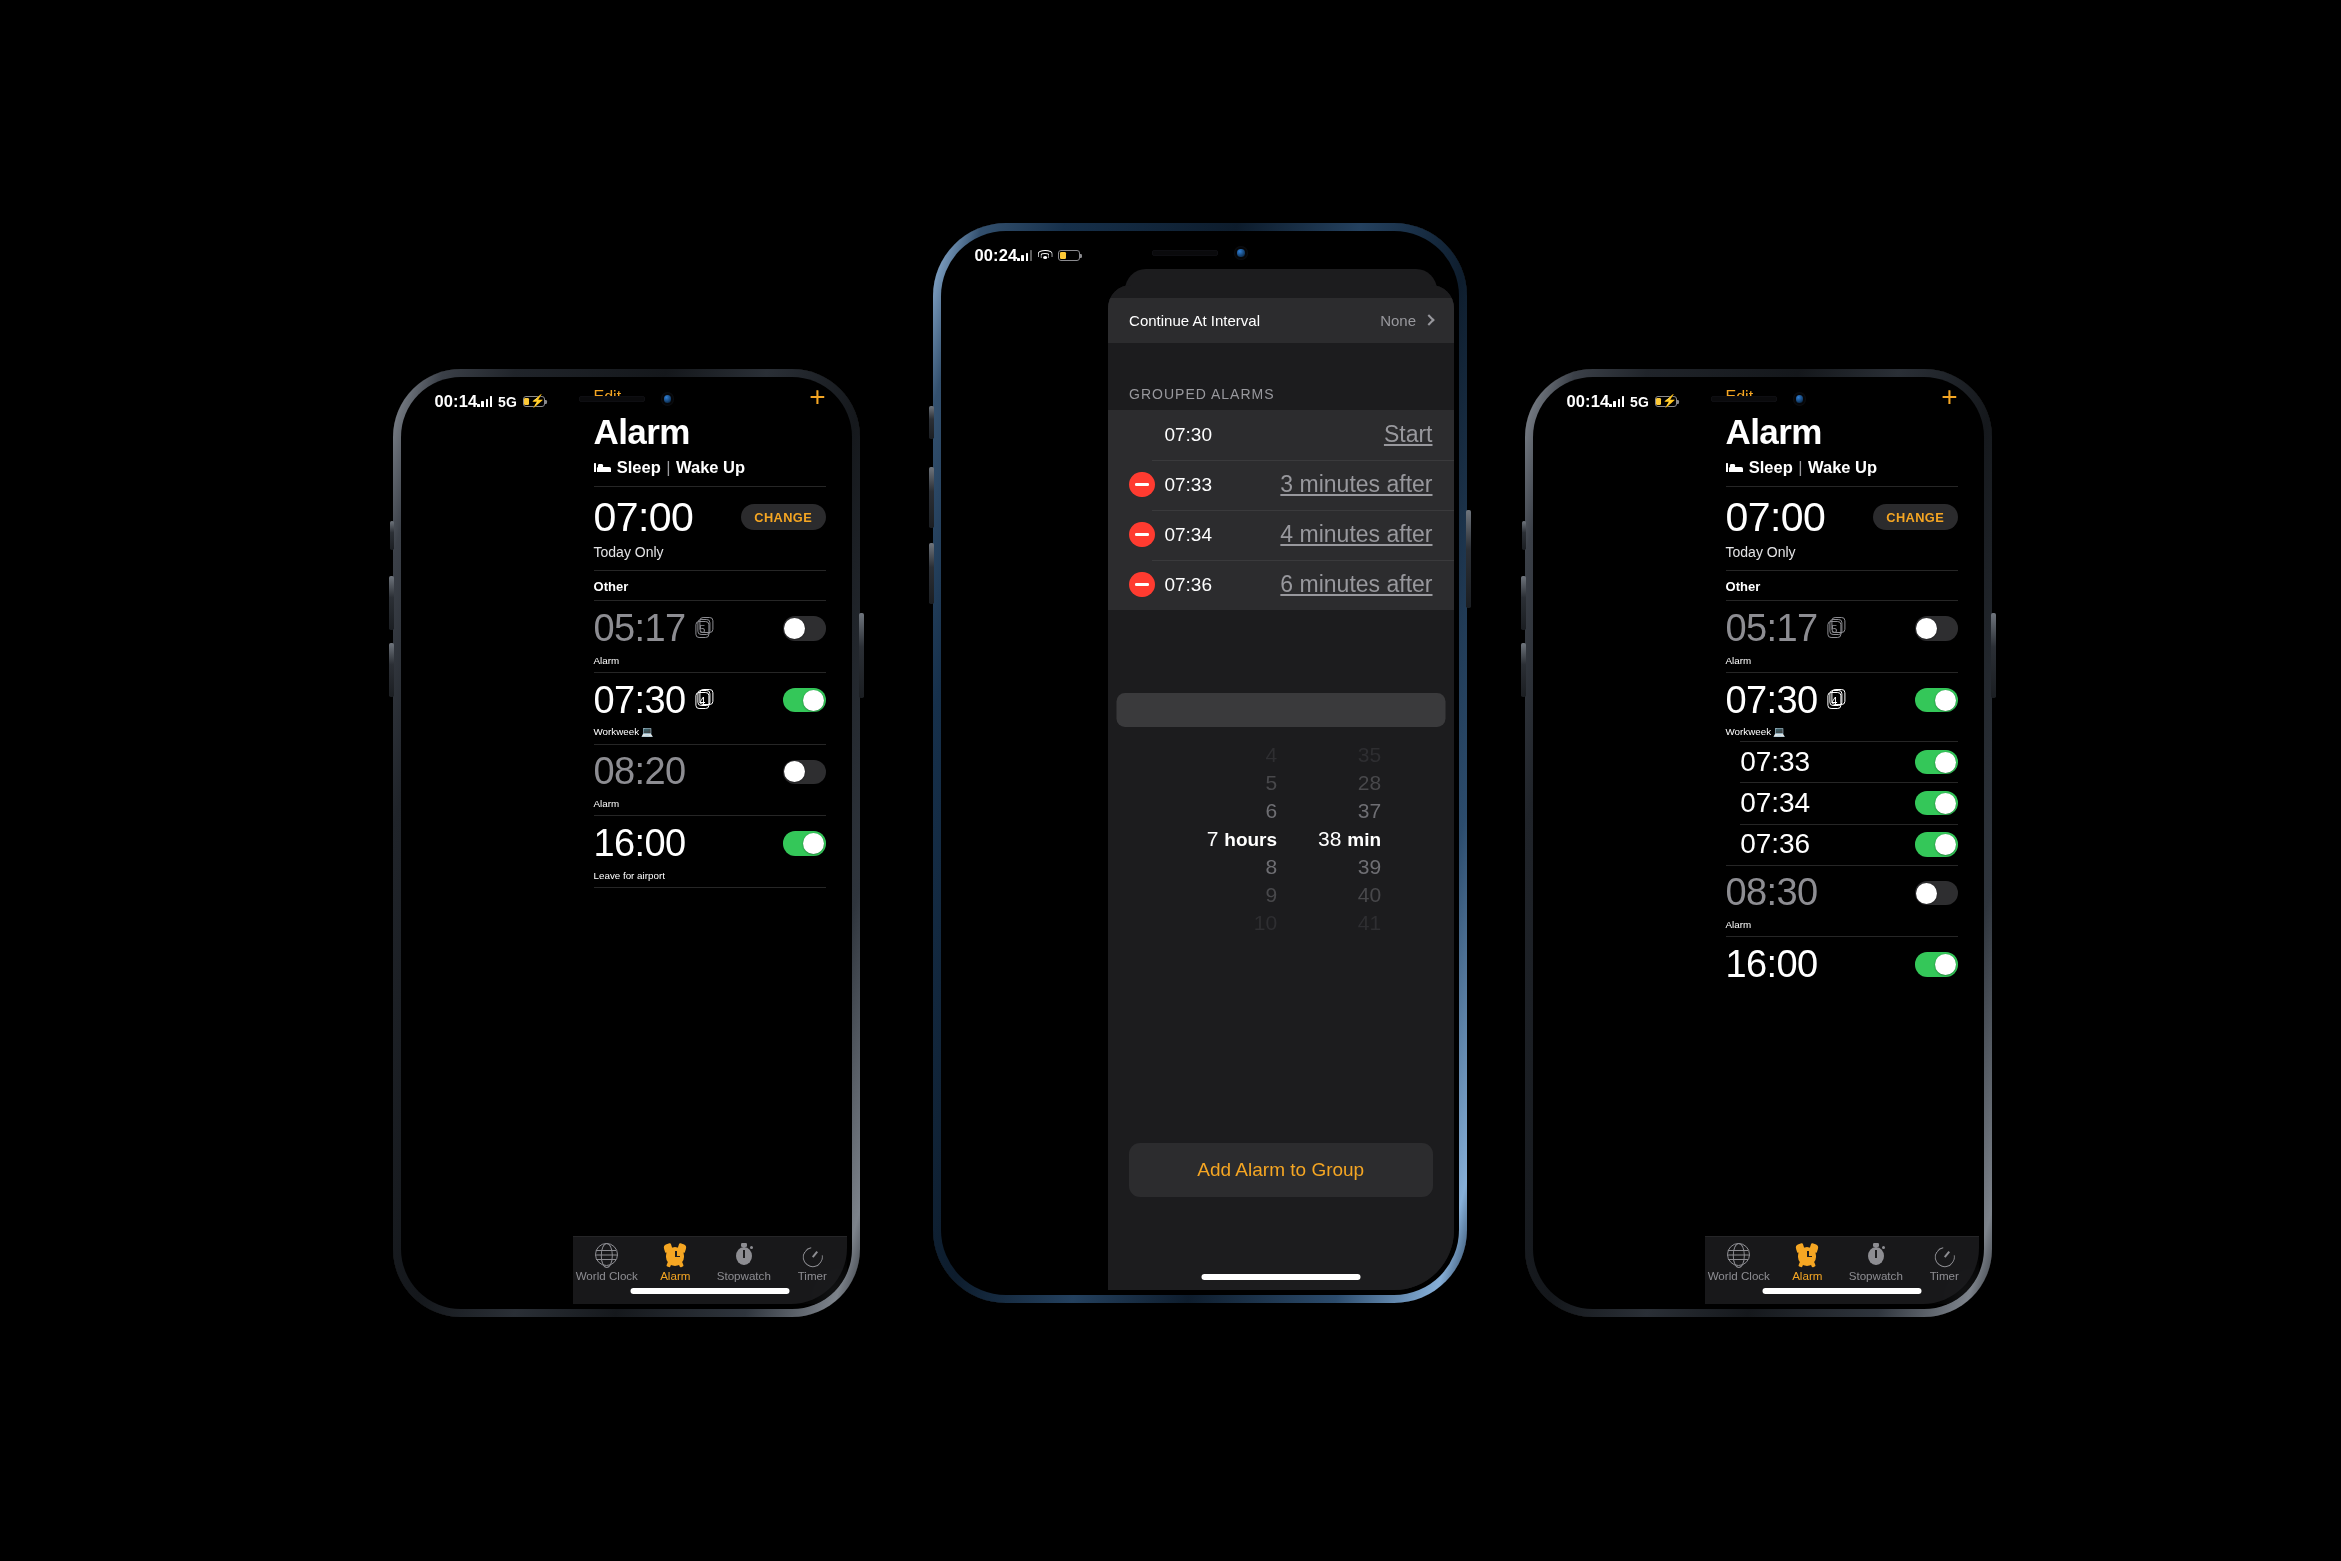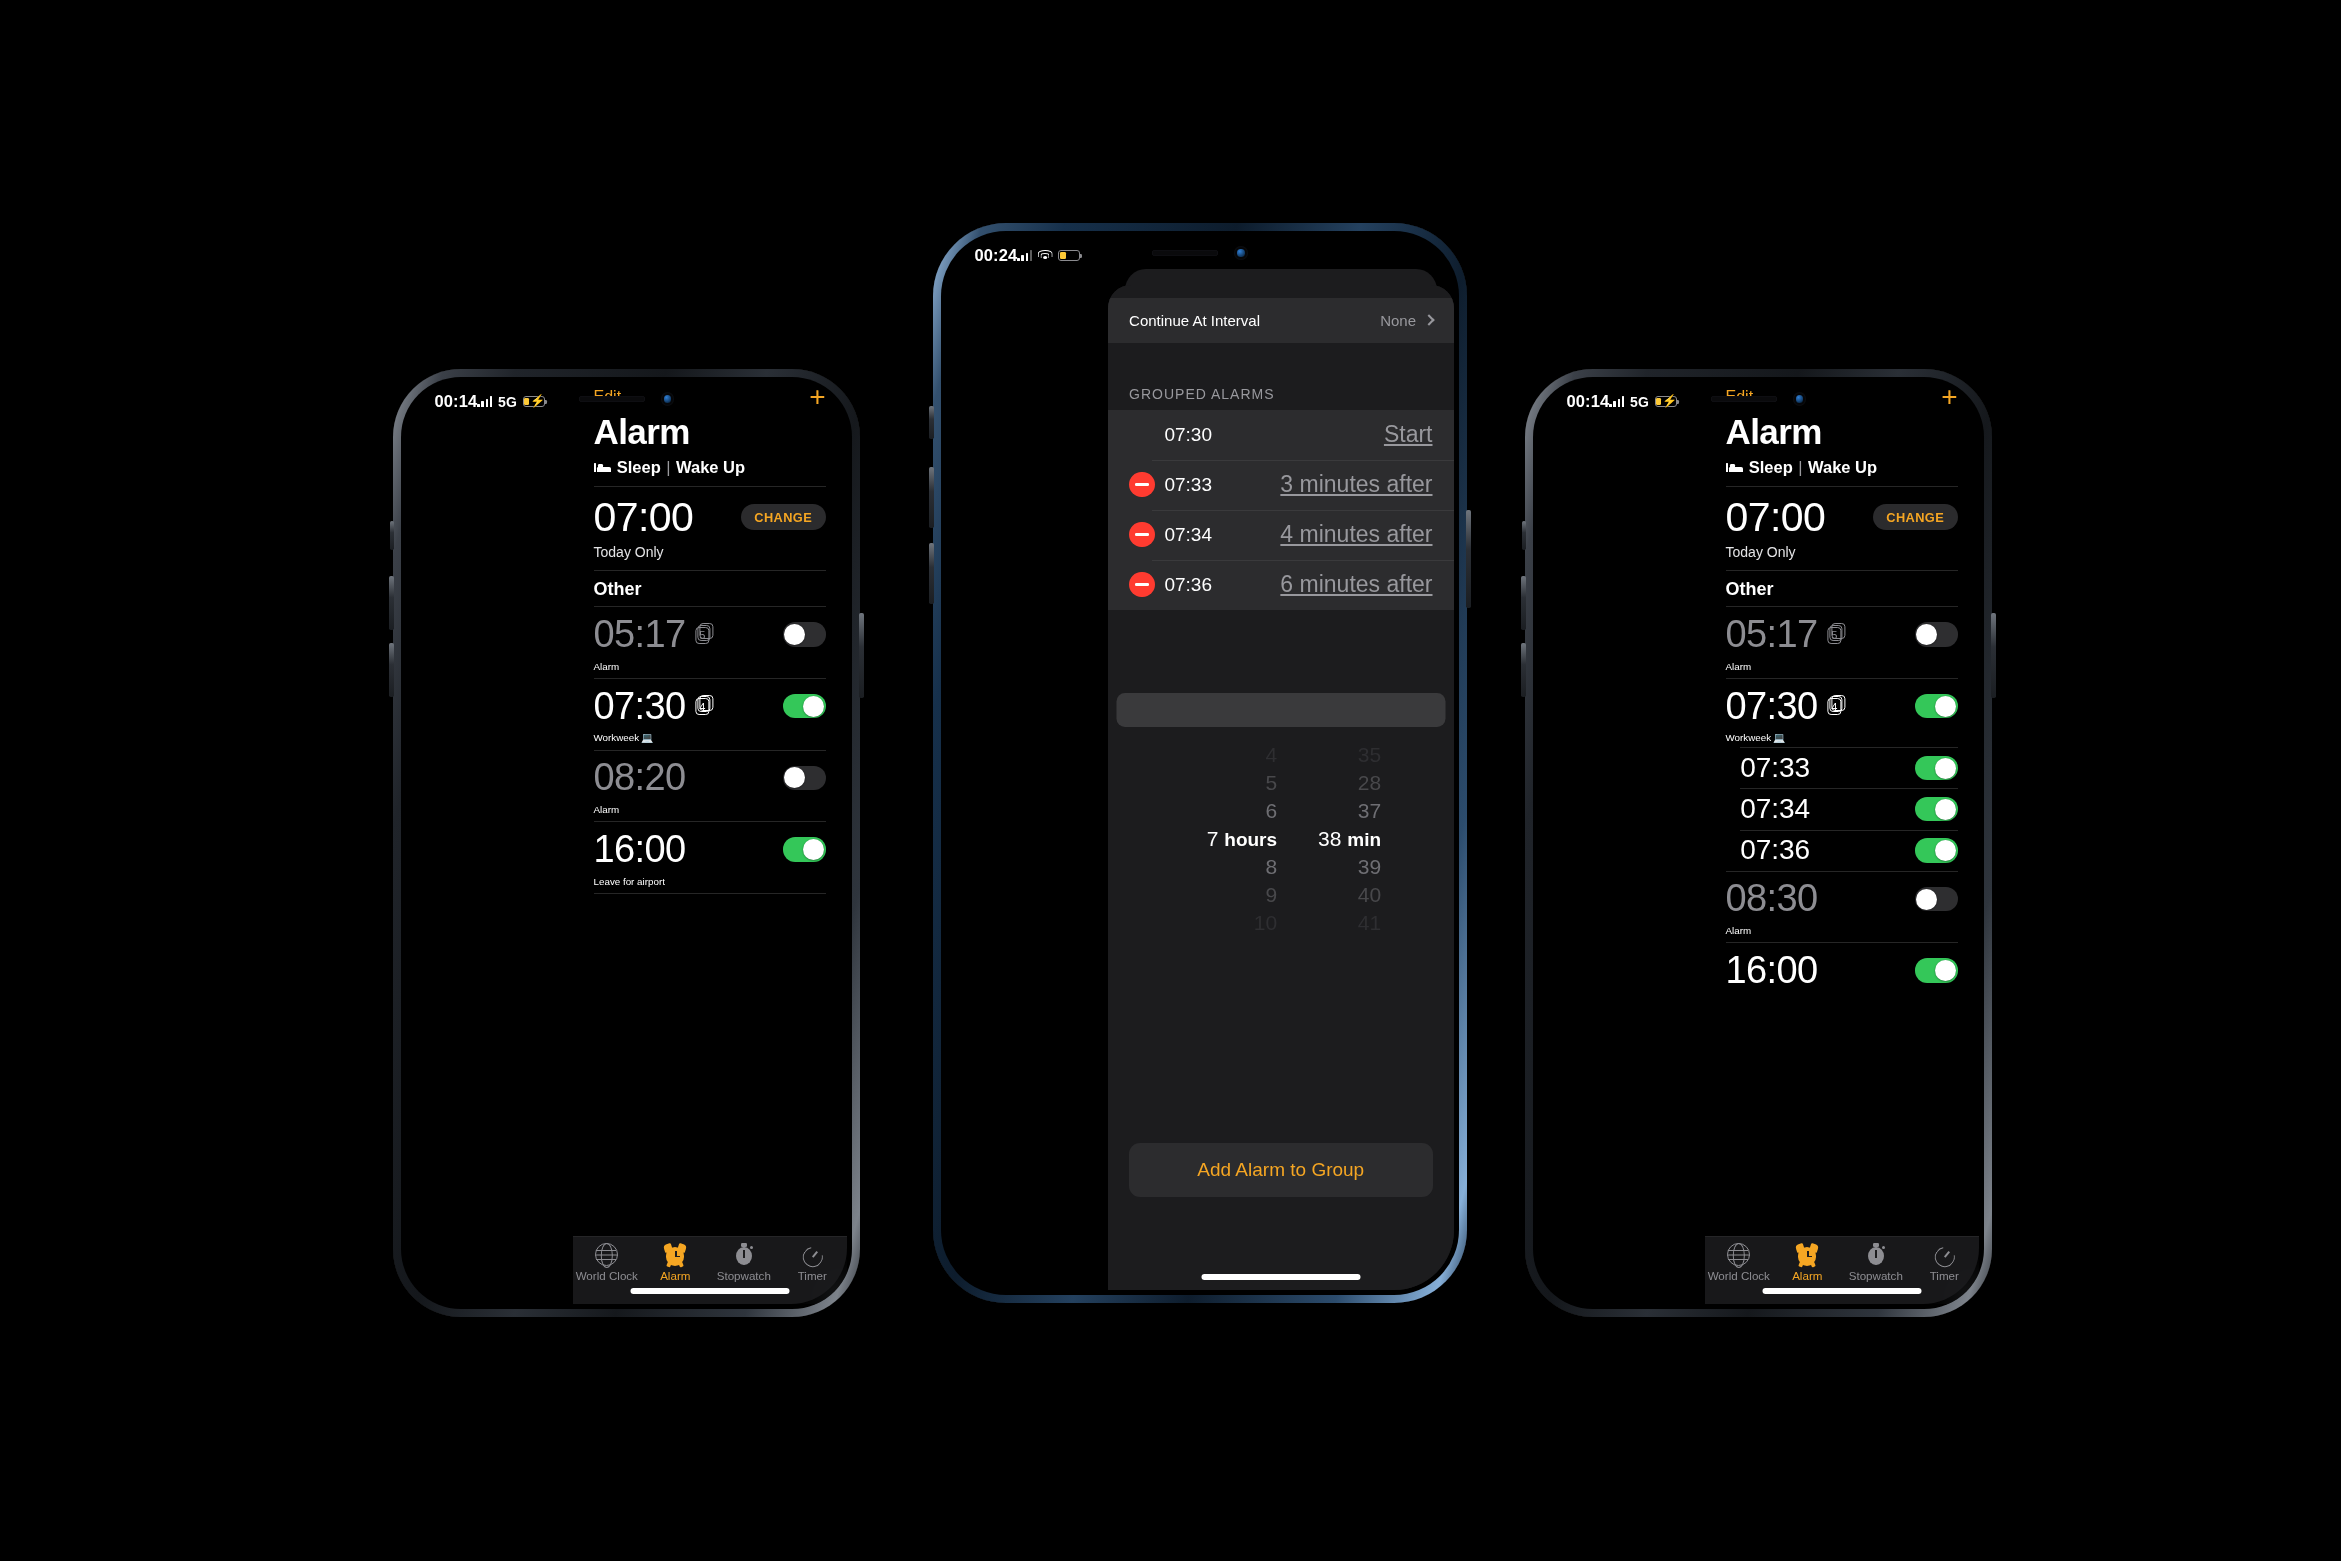--- a/index.html
+++ b/index.html
@@ -107,21 +107,21 @@
   .divider{ height:0.6px; background:#262626; margin:0 21px; }
 
   .sleeprow{ display:flex; align-items:center; padding:7.3px 21px 3.7px; }
   .sleeptime{ font-size:41px; font-weight:300; letter-spacing:-0.6px;
               font-family:"Liberation Sans", sans-serif; }
   .changebtn{ margin-left:auto; background:#2b2b2d; color:#f5a623;
               font-size:12.8px; font-weight:700; letter-spacing:0.4px;
               padding:5.5px 13.4px; border-radius:13.4px; }
   .todayonly{ font-size:14px; color:#e4e4e6; padding:0 21px 9.8px; }
 
-  .sechead{ font-size:18px; font-weight:700; padding:8.5px 21px 6.1px; }
+  .sechead{ font-size:13px; font-weight:700; padding:8.5px 21px 6.1px; }
 
   .arow{ display:flex; align-items:center; padding:6.1px 21px 4.9px;
          position:relative; }
   .arow .t{ font-size:38px; font-weight:250; letter-spacing:-0.6px; }
   .arow.off .t{ color:#8d8d92; }
   .arow.on .t{ color:#fff; }
   .rowwrap{ position:relative; }
   .stack{ position:absolute; left:50%; transform:translateX(-14.6px); }
   .stackicon{ width:21px; height:23px; position:relative; }
   .stackicon .c{ position:absolute; border:1.2px solid; border-radius:3.7px; }

